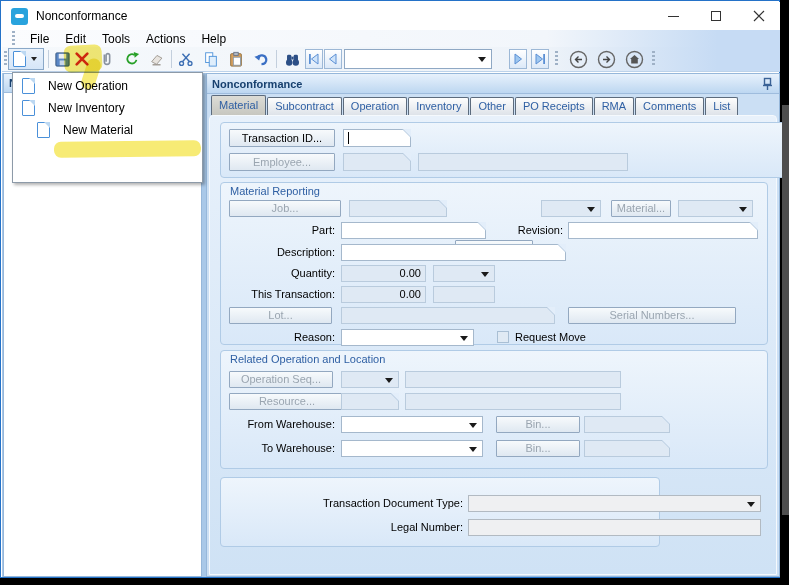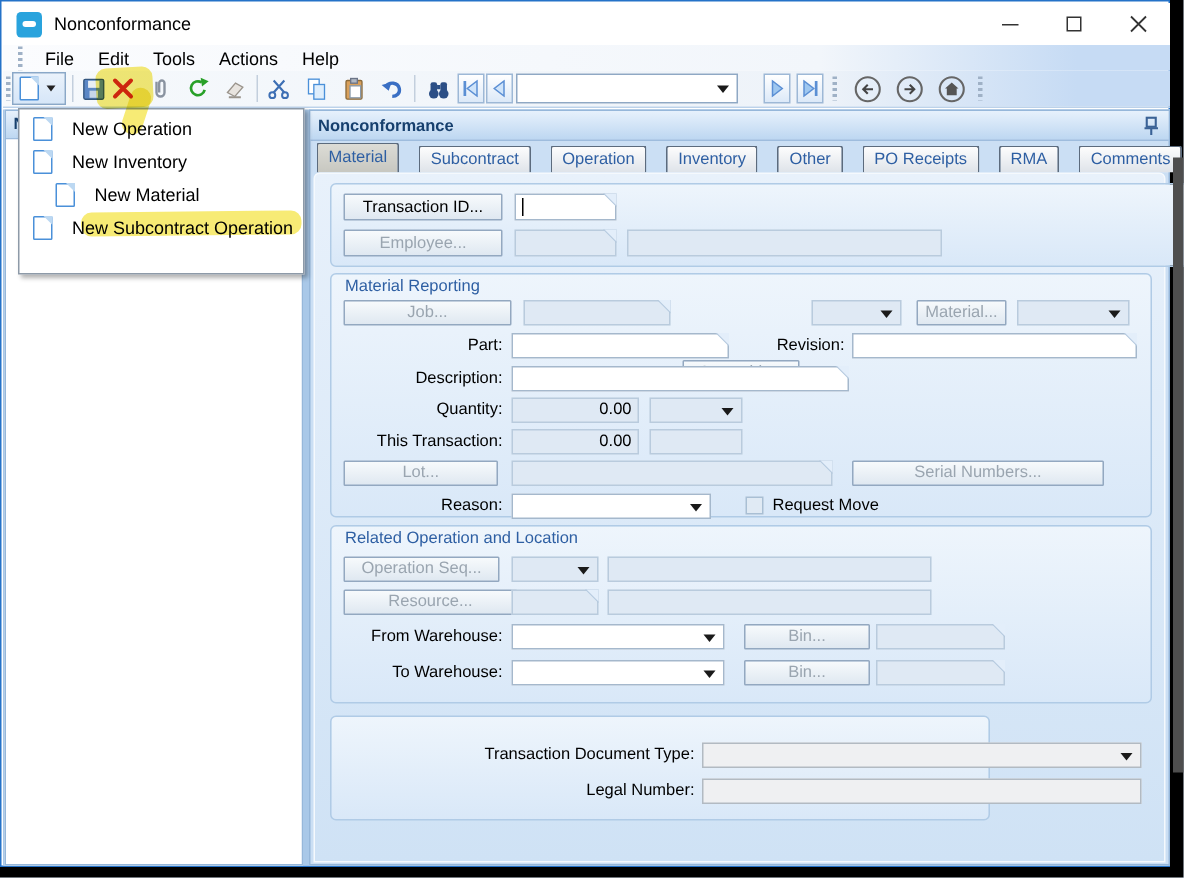--- a/index.html
+++ b/index.html
@@ -26,21 +26,21 @@
   #tb-new-button { left:6px; top:1px; width:36px; height:22px; border:1px solid #8aa8c8; background:linear-gradient(#eaf2fb,#d6e6f8); display:flex; align-items:center; }
   #tb-combo { left:342px; top:2px; width:148px; height:20px; background:#fff; border:1px solid #8fa8c4; }
 
   
   #workspace { left:1px; top:72px; width:778px; height:504px; background:#a9c8e8; }
   #left-panel { left:1px; top:0; width:199px; height:504px; background:#fff; border:1px solid #96b7da; }
   .panel-head { left:0; top:0; right:0; height:19px; background:linear-gradient(#e7f1fc,#bdd7f1); border-bottom:1px solid #9ebcdd; color:#17406e; font-weight:bold; line-height:19px; padding-left:5px; white-space:nowrap; overflow:hidden; }
   #right-panel { left:204px; top:0; width:574px; height:504px; background:#cbdff4; border:1px solid #96b7da; }
 
   
-  #tabstrip { left:4px; top:21px; right:2px; height:20px; display:flex; align-items:flex-end; gap:13px; }
+  #tabstrip { left:4px; top:21px; right:2px; height:20px; display:flex; align-items:flex-end; gap:1px; }
   .tab { height:18px; line-height:17px; padding:0 7px; color:#2e5fa3; background:linear-gradient(#fdfdfd,#dee3e9); border:1px solid #5c6b7d; border-bottom:none; border-radius:2px 2px 0 0; white-space:nowrap; }
   .tab.sel { background:linear-gradient(#dcdcd6,#c7c7c0); height:20px; line-height:19px; }
 
   
   #tabpage { left:2px; top:41px; width:568px; height:460px; background:linear-gradient(#e8f1fb,#cfe2f5); border:1px solid #f5f9fd; border-radius:4px 4px 0 0; }
 
   .grp { background:linear-gradient(#eef5fc,#d9e8f8); border:1px solid #b0cbe6; border-radius:4px; }
   .gt { position:absolute; left:9px; top:2px; color:#2e5fa3; }
 
   .btn { border:1px solid #93a8c0; background:linear-gradient(#f7fafc,#dfe8f1); text-align:center; color:#000; line-height:15px; border-radius:1px; }
@@ -335,23 +335,19 @@
     <span class="mlabel">New Operation</span>
   </div>
   <div class="menu-item" style="top:24px;">
     <span class="doc"></span>
     <span class="mlabel">New Inventory</span>
   </div>
   <div class="menu-item" style="top:46px;padding-left:15px;">
     <span class="doc"></span>
     <span class="mlabel">New Material</span>
   </div>
-  <div class="menu-item" style="top:68px;">
-    <span class="doc"></span>
-    <span class="mlabel">New Subcontract Operation</span>
-  </div>
 </div>
 
 <div class="abs hl" style="left:64px;top:45px;width:38px;height:27px;transform:rotate(-3deg);"></div>
 <div class="abs hl" style="left:84px;top:58px;width:14px;height:32px;transform:rotate(18deg);"></div>
 <div class="abs hl" style="left:54px;top:141px;width:147px;height:16px;transform:rotate(-0.6deg);"></div>
 
 <div class="abs" id="side-strip"></div>
 
 </body></html>

